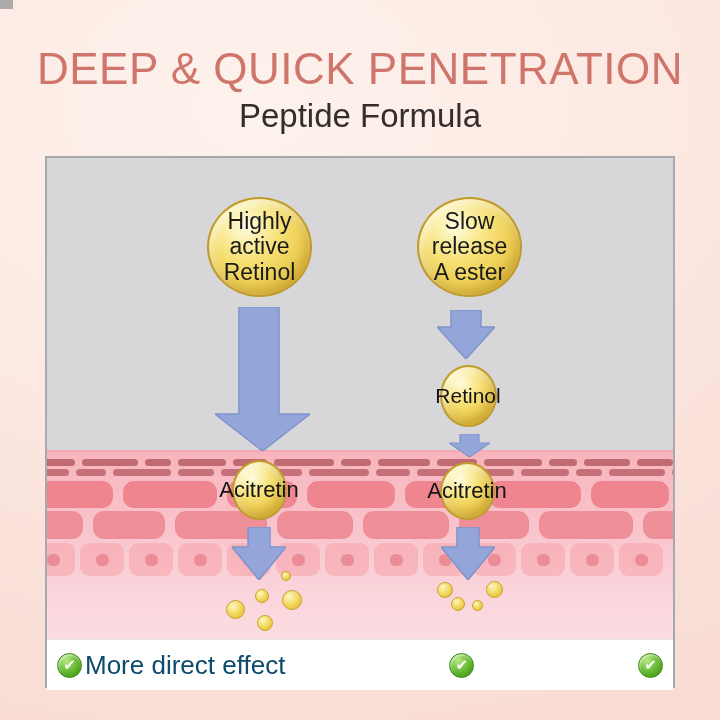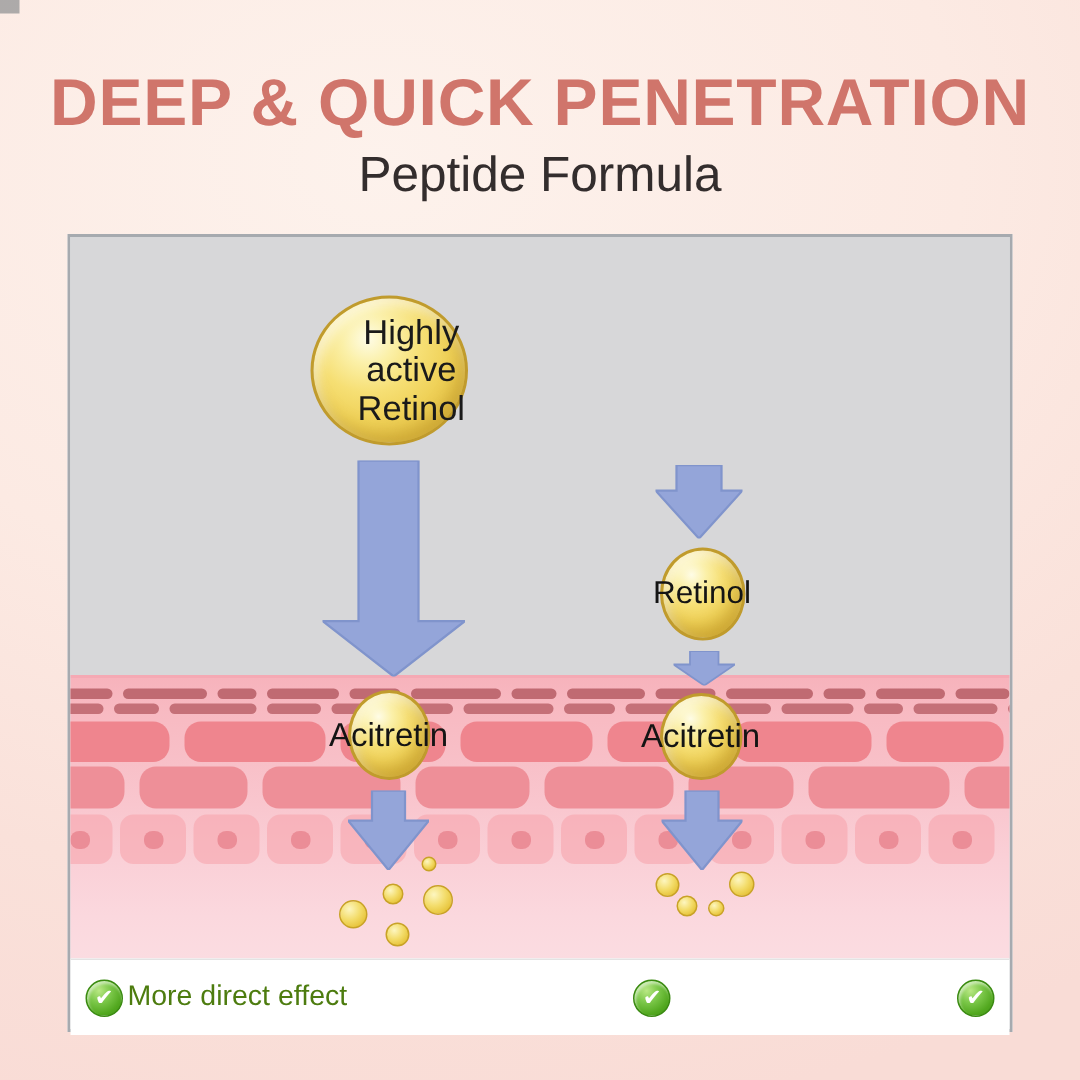--- a/index.html
+++ b/index.html
@@ -5,21 +5,21 @@
   html,body{margin:0;padding:0;}
   .stage{
     position:relative;width:720px;height:720px;overflow:hidden;
     font-family:"Liberation Sans","DejaVu Sans",sans-serif;
     background:
       radial-gradient(ellipse 120% 90% at 35% 15%, #fdf2ec 0%, #fceae3 45%, #fae1da 75%, #f9dcd6 100%);
   }
   .corner-artifact{position:absolute;left:0;top:0;width:13px;height:9px;background:#9f9f9f;opacity:.85;}
   .title{
     position:absolute;top:44px;left:0;width:100%;text-align:center;
-    font-size:44px;font-weight:700;letter-spacing:.5px;color:#d0756b;white-space:nowrap;
+    font-size:44px;font-weight:400;letter-spacing:.5px;color:#d0756b;white-space:nowrap;
   }
   .subtitle{
     position:absolute;top:97px;left:0;width:100%;text-align:center;
     font-size:33px;font-weight:400;color:#332d2d;
   }
   .panel{
     position:absolute;left:45px;top:156px;width:630px;height:532px;
     border:2px solid #a6aaaf;box-sizing:border-box;background:#ffffff;
   }
   .gray-zone{position:absolute;left:0;top:0;width:100%;height:292px;background:#d7d7d9;}
@@ -36,27 +36,27 @@
   }
   .legend-item{display:flex;align-items:center;gap:3px;}
   .check-icon{
     width:25px;height:25px;border-radius:50%;flex:0 0 auto;
     background:radial-gradient(circle at 35% 28%, #b9e884 0%, #7cc84a 35%, #52a81f 70%, #3f9314 100%);
     border:1px solid #3a8a11;box-sizing:border-box;
     display:flex;align-items:center;justify-content:center;
     color:#ffffff;font-size:15px;font-weight:bold;
     box-shadow:inset 1px 2px 2px rgba(255,255,255,.55);
   }
-  .legend-label{font-size:19px;color:#4d7c0f;white-space:nowrap;}
+  .legend-label{font-size:26px;color:#0c4a6e;white-space:nowrap;}
   .gold-ball{
     position:absolute;border-radius:50%;
     background:radial-gradient(circle at 36% 28%, #fefce6 0%, #fbf0a8 18%, #f6df74 38%, #efd158 58%, #e6c245 78%, #dcb237 100%);
     border:2px solid #c09b2d;box-sizing:border-box;
     box-shadow:inset -4px -6px 10px rgba(160,120,20,.35), inset 3px 5px 8px rgba(255,255,250,.65);
-    display:flex;align-items:center;justify-content:flex-end;text-align:center;
+    display:flex;align-items:center;justify-content:center;text-align:center;
     z-index:3;
   }
   .ball-label{white-space:pre-line;font-size:23px;line-height:1.1;color:#1a1a1a;}
   .node-label{
     position:absolute;transform:translateX(-50%);white-space:nowrap;
     font-size:22px;color:#141414;z-index:4;text-align:center;
   }
   .arrow{position:absolute;z-index:2;}
   .droplet{
     position:absolute;border-radius:50%;z-index:3;
@@ -186,20 +186,25 @@
     <svg class="arrow" style="left:185px;top:369px;" width="54" height="53" viewBox="0 0 54 53">
       <polygon points="16,0 38,0 38,20 54,20 27,53 0,20 16,20" fill="#94a5d9" stroke="#8094cc" stroke-width="1.5"></polygon>
     </svg>
 
     <div class="droplet" style="left:234px;top:413px;width:10px;height:10px;"></div>
     <div class="droplet" style="left:208px;top:431px;width:14px;height:14px;"></div>
     <div class="droplet" style="left:179px;top:442px;width:19px;height:19px;"></div>
     <div class="droplet" style="left:235px;top:432px;width:20px;height:20px;"></div>
     <div class="droplet" style="left:210px;top:457px;width:16px;height:16px;"></div>
 
+    <div class="gold-ball" style="left:370px;top:39px;width:105px;height:100px;">
+      <span class="ball-label">Slow
+release
+A ester</span>
+    </div>
 
     <svg class="arrow" style="left:390px;top:152px;" width="58" height="49" viewBox="0 0 58 49">
       <polygon points="14,0 44,0 44,17 58,17 29,49 0,17 14,17" fill="#94a5d9" stroke="#8094cc" stroke-width="1.5"></polygon>
     </svg>
 
     <div class="gold-ball" style="left:393px;top:207px;width:57px;height:62px;"></div>
     <div class="node-label" style="left:421px;top:226px;font-size:21px;">Retinol</div>
 
     <svg class="arrow" style="left:402px;top:276px;" width="41" height="23" viewBox="0 0 41 23">
       <polygon points="11,0 30,0 30,9 41,9 20.5,23 0,9 11,9" fill="#94a5d9" stroke="#8094cc" stroke-width="1.2"></polygon>

